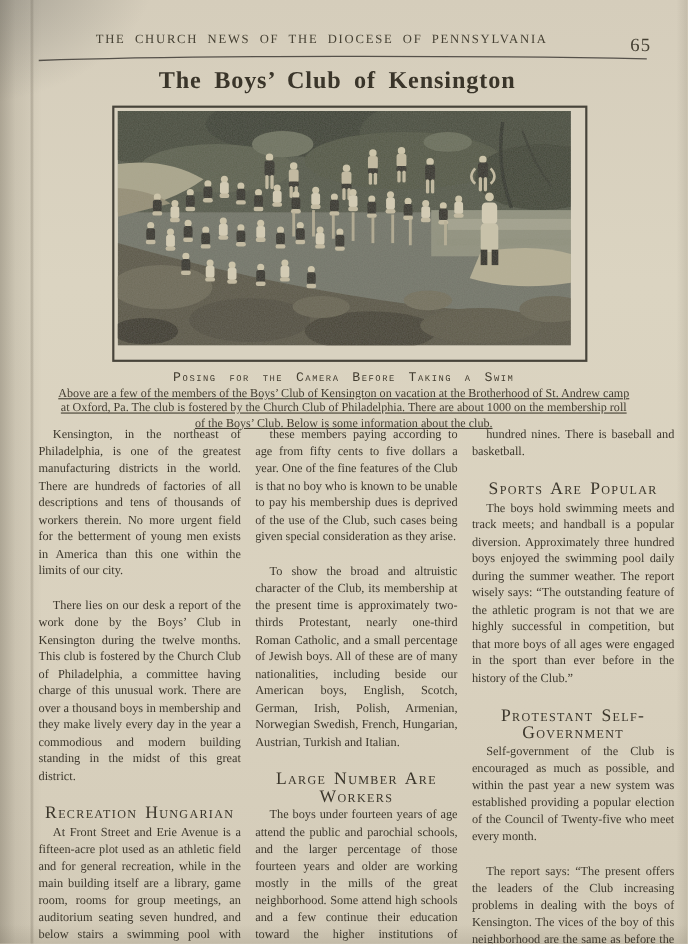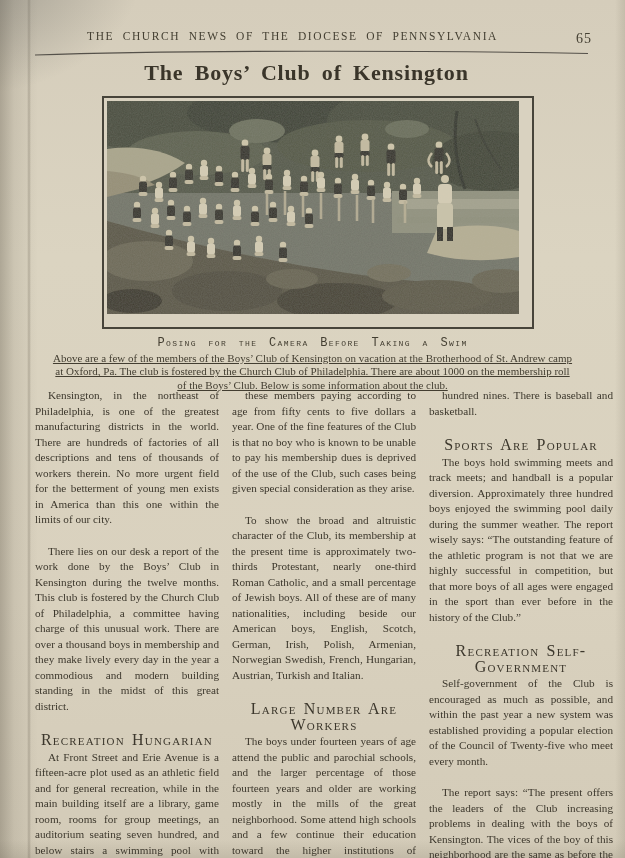--- a/index.html
+++ b/index.html
@@ -19,21 +19,21 @@
       linear-gradient(180deg, #d5cdbb 0%, #dbd4c1 30%, #d9d1be 70%, #d3cbb8 100%);
     color:#3c372c;
   }
   
   .header{position:absolute;top:30px;left:35px;width:575px;height:26px;text-decoration:underline;}
   .pub-title{
     position:absolute;left:0;right:60px;text-align:center;
     font-size:11.5px;letter-spacing:1.6px;word-spacing:4px;color:#454033;
     white-space:nowrap;
   }
-  .page-num{position:absolute;right:18px;top:1px;font-size:14px;letter-spacing:1px;color:#454033;}
+  .page-num{position:absolute;right:18px;top:1px;font-size:17px;letter-spacing:1px;color:#454033;}
   .rule-svg{position:absolute;top:48px;left:35px;}
   
   .art-title{
     position:absolute;top:60px;left:0;width:613px;text-align:center;
     font-size:22px;font-weight:bold;letter-spacing:.8px;word-spacing:5px;color:#3a352a;
   }
   
   .photo-frame{
     position:absolute;top:96px;left:102px;width:422px;height:223px;
     border:2px solid #47443a;background:#d9d2c0;padding:3px;
@@ -234,19 +234,19 @@
       <p class="para">these members paying according to age from fifty cents to five dollars a year. One of the fine features of the Club is that no boy who is known to be unable to pay his membership dues is deprived of the use of the Club, such cases being given special consideration as they arise.</p>
       <p class="para">To show the broad and altruistic character of the Club, its membership at the present time is approximately two-thirds Protestant, nearly one-third Roman Catholic, and a small percentage of Jewish boys.  All of these are of many nationalities, including beside our American boys, English, Scotch, German, Irish, Polish, Armenian, Norwegian Swedish, French, Hungarian, Austrian, Turkish and Italian.</p>
       <div class="shead">Large Number Are Workers</div>
       <p class="para">The boys under fourteen years of age attend the public and parochial schools, and the larger percentage of those fourteen years and older are working mostly in the mills of the great neighborhood.  Some attend high schools and a few continue their education toward the higher institutions of learning.</p>
       <p class="para">Glance for a moment at the various activities of these boys under the wise direction of those who supervise them. There are the fall and winter classes daily, showing an average attendance during the year of sixty-five boys in the afternoon and fifty boys in the evening.  There are the wisely supervised athletic activities of the Club, and the year reported upon was the most successful in its history.  There are soccer teams and football elevens and</p>
     </div>
     <div class="col">
       <p class="para">hundred nines.  There is baseball and basketball.</p>
       <div class="shead">Sports Are Popular</div>
       <p class="para">The boys hold swimming meets and track meets; and handball is a popular diversion.  Approximately three hundred boys enjoyed the swimming pool daily during the summer weather.  The report wisely says: “The outstanding feature of the athletic program is not that we are highly successful in competition, but that more boys of all ages were engaged in the sport than ever before in the history of the Club.”</p>
-      <div class="shead">Recreation Self-Government</div>
+      <div class="shead">Protestant Self-Government</div>
       <p class="para">Self-government of the Club is encouraged as much as possible, and within the past year a new system was established providing a popular election of the Council of Twenty-five who meet every month.</p>
       <p class="para">The report says: “The present offers the leaders of the Club increasing problems in dealing with the boys of Kensington.  The vices of the boy of this neighborhood are the same as before the advent of the Club, but greater in extent owing to increased population.” The Club cannot affect the lives of these boys unless it lures them by its activities to the building.  To do this, the Club wishes to expand.  The budget of the year 1922-23 called for an expenditure of $13,000.  In order to do its proper work it should expend $25,000 per year.  Another Boys’ Club in the city of Philadelphia expends $27,000 per year, while the Boston Boys’ Club expends more than $50,000 a year.</p>
     </div>
   </div>
 
 </div>
 
 </body></html>

